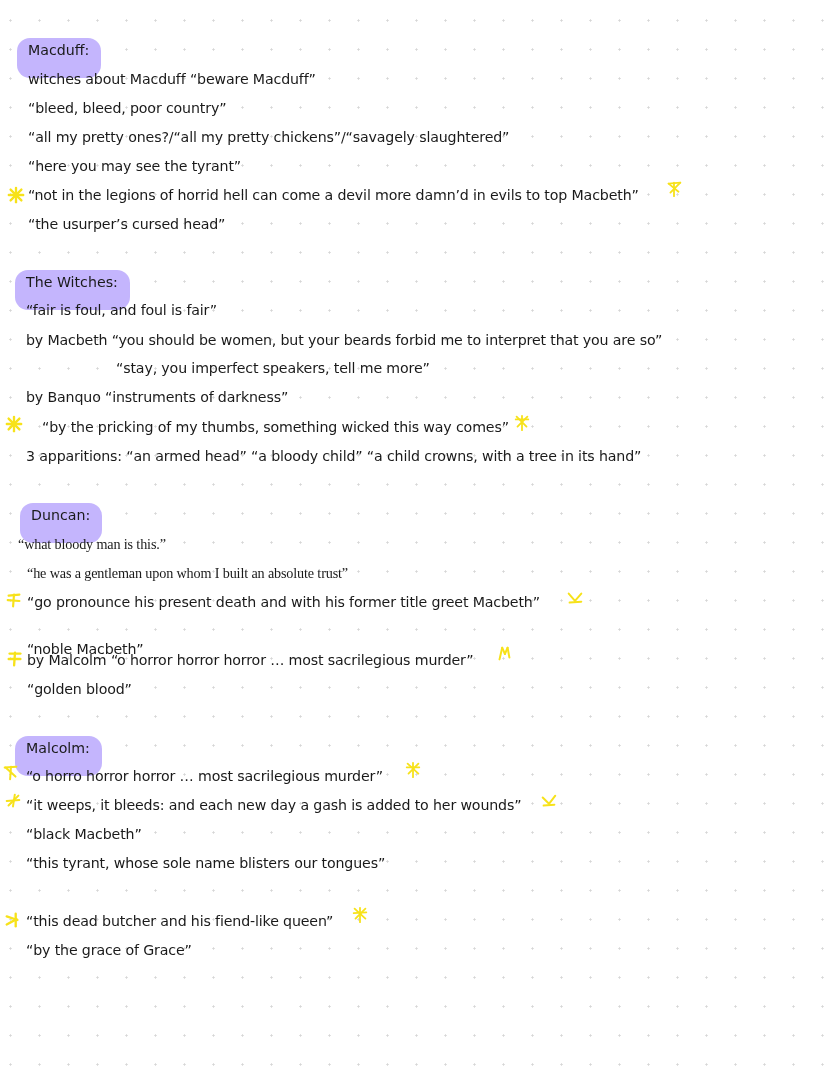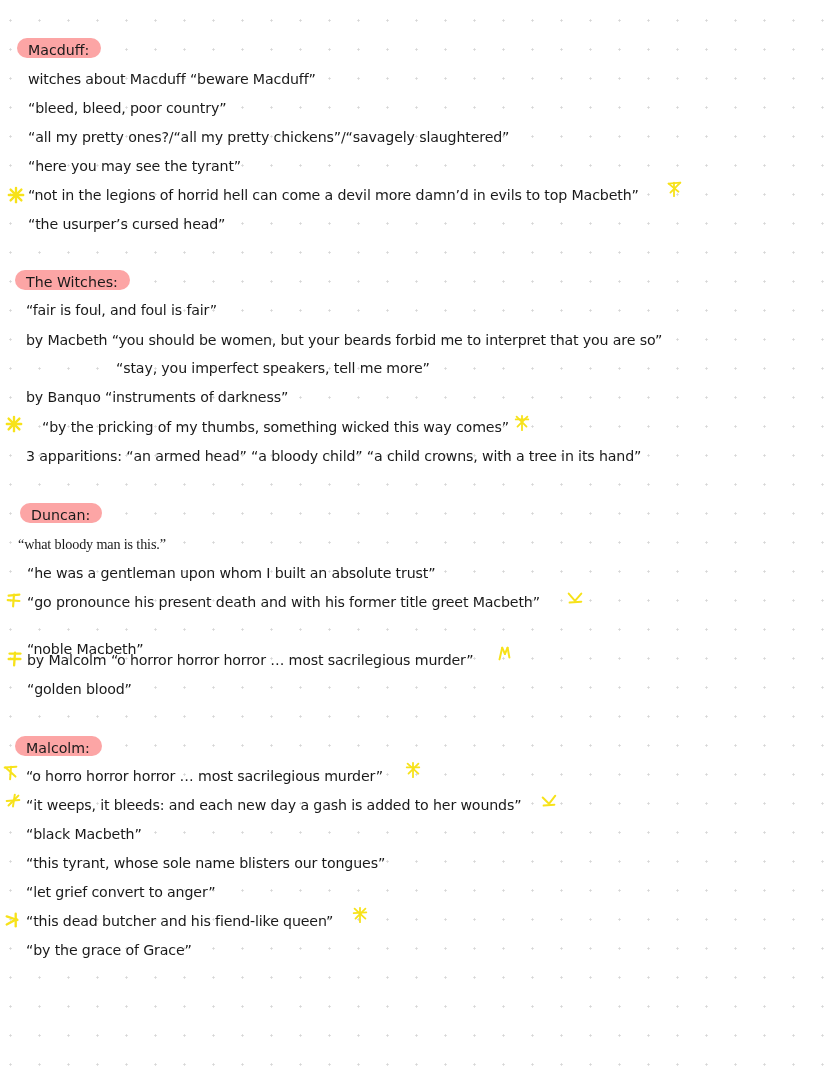--- a/index.html
+++ b/index.html
@@ -16,25 +16,25 @@
   .page { position:absolute; left:0; top:0; width:828px; height:1070px; }
   .line {
     position:absolute;
     font-size:14.2px;
     letter-spacing:-0.15px;
     white-space:nowrap;
     line-height:20px;
   }
   .header {
     position:absolute;
-    background:#fca5a5;
+    background:#c4b5fd;
     border-radius:13px;
     font-size:14.2px;
     line-height:24px;
-    height:20px;
+    height:40px;
     padding:0 12px 0 11px;
     white-space:nowrap;
   }
   .star {
     position:absolute;
     width:18px; height:18px;
   }
 </style>
 </head>
 <body>
@@ -84,21 +84,21 @@
         <line x1="10" y1="2" x2="10" y2="18"></line>
         <line x1="3" y1="6" x2="17" y2="6"></line>
         <line x1="4" y1="3" x2="15" y2="14"></line>
         <line x1="16" y1="3" x2="5" y2="14"></line>
       </g>
     </svg>
   <div class="line" style="left:26px;top:446px;">3 apparitions: “an armed head” “a bloody child” “a child crowns, with a tree in its hand”</div>
 
   <div class="header" style="left:20px;top:503px;">Duncan:</div>
   <div class="line" style="left:18px;top:534px;font-family:Liberation Serif, serif;">“what bloody man is this.”</div>
-  <div class="line" style="left:27px;top:563px;">“he was a gentleman upon whom I built an absolute trust”</div>
+  <div class="line" style="left:27px;top:563px;font-family:Liberation Serif, serif;">“he was a gentleman upon whom I built an absolute trust”</div>
   <svg class="star" style="left:5px;top:592px;" viewBox="0 0 20 20">
       <g stroke="#f7e21a" stroke-width="2.4" stroke-linecap="round">
         <line x1="4" y1="4" x2="16" y2="3"></line>
         <line x1="10" y1="3" x2="9" y2="16"></line>
         <line x1="3" y1="9" x2="16" y2="10"></line>
       </g>
     </svg>
   <div class="line" style="left:27px;top:592px;">“go pronounce his present death and with his former title greet Macbeth”</div>
   <svg class="star" style="left:566px;top:590px;" viewBox="0 0 20 20">
       <g stroke="#f7e21a" stroke-width="2.2" stroke-linecap="round">
@@ -153,21 +153,20 @@
   <div class="line" style="left:26px;top:795px;">“it weeps, it bleeds: and each new day a gash is added to her wounds”</div>
   <svg class="star" style="left:540px;top:793px;" viewBox="0 0 20 20">
       <g stroke="#f7e21a" stroke-width="2.2" stroke-linecap="round">
         <line x1="3" y1="5" x2="10" y2="12"></line>
         <line x1="17" y1="3" x2="10" y2="12"></line>
         <line x1="4" y1="14" x2="16" y2="13"></line>
       </g>
     </svg>
   <div class="line" style="left:26px;top:824px;">“black Macbeth”</div>
   <div class="line" style="left:26px;top:853px;">“this tyrant, whose sole name blisters our tongues”</div>
-  <div class="line" style="left:26px;top:882px;">“let grief convert to anger”</div>
   <svg class="star" style="left:4px;top:911px;" viewBox="0 0 20 20">
       <g stroke="#f7e21a" stroke-width="2.6" stroke-linecap="round">
         <line x1="3" y1="6" x2="15" y2="10"></line>
         <line x1="13" y1="3" x2="13" y2="17"></line>
         <line x1="3" y1="15" x2="14" y2="9"></line>
       </g>
     </svg>
   <div class="line" style="left:26px;top:911px;">“this dead butcher and his fiend-like queen”</div>
   <svg class="star" style="left:351px;top:906px;" viewBox="0 0 20 20">
       <g stroke="#f7e21a" stroke-width="2" stroke-linecap="round">

